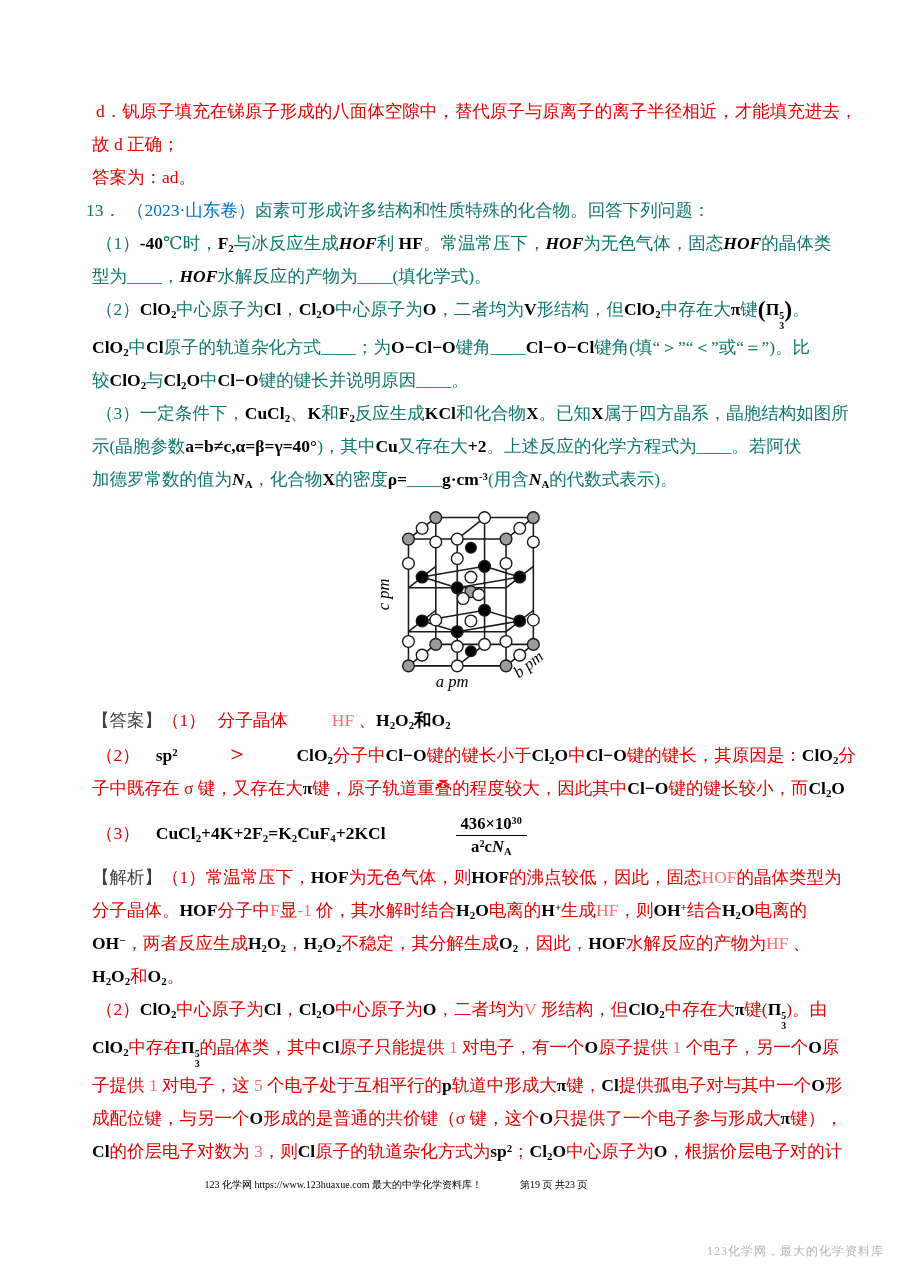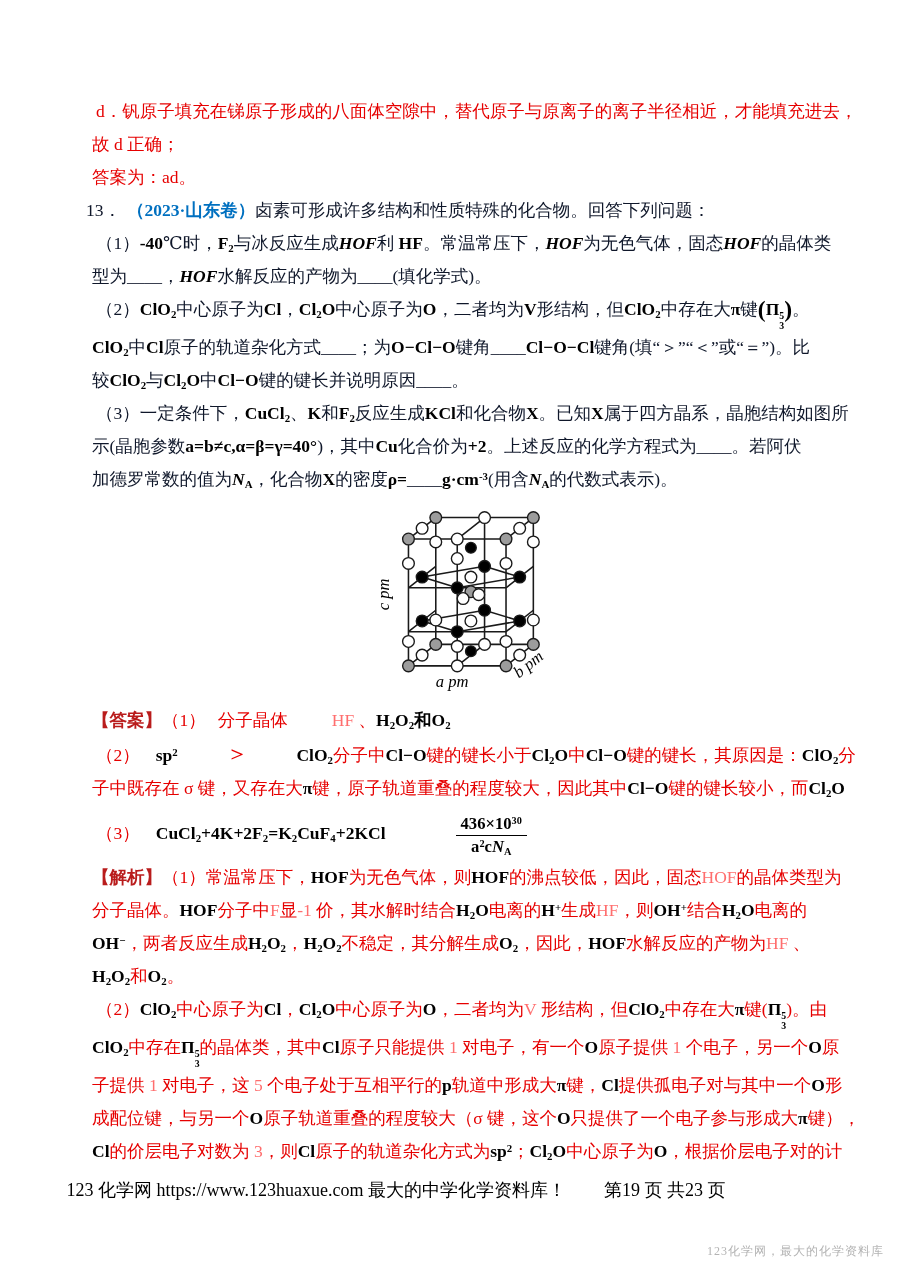--- a/index.html
+++ b/index.html
@@ -7,44 +7,44 @@
     width:902px;height:1275px;position:relative;background:#ffffff;
     font-family:"Liberation Serif","DejaVu Serif",serif;color:#000;
     overflow:hidden;
   }
   #content{position:absolute;left:86px;top:80px;width:734px;margin-top:15px;}
   .line{font-size:17.5px;line-height:33px;white-space:nowrap;color:#000;}
   .ind0{padding-left:6px}
   .ind1{padding-left:10px}
   .ind2{padding-left:0}
   .tall{line-height:56px;}
-  .sg-k{color:#0f172a;}
+  .sg-k{color:#0f766e;}
   .sg-b{color:#000;font-weight:700;}
   .sg-bi{color:#000;font-weight:700;font-style:italic;}
   .sg-r{color:#e60000;}
-  .sg-rb{color:#b91c1c;font-weight:700;}
+  .sg-rb{color:#404040;font-weight:400;}
   .sg-lr{color:#ff6e6e;}
-  .sg-bb{color:#0070c0;font-weight:700;}
+  .sg-bb{color:#0070c0;font-weight:400;}
   .sg-big{font-size:1.3em;}
   .sg-bp{font-size:1.35em;vertical-align:-0.08em;}
   sub,sup{font-size:0.62em;line-height:0;}
   sub{vertical-align:-0.3em;}
   sup{vertical-align:0.5em;}
   .gap{display:inline-block;}
   .stk{display:inline-flex;flex-direction:column;font-size:0.56em;line-height:1.05;vertical-align:-0.35em;font-weight:700;}
   .stk span{display:block;}
   .frac{display:inline-flex;flex-direction:column;text-align:center;vertical-align:middle;font-weight:700;line-height:1.3;font-size:0.95em;}
   .frac .num{border-bottom:1.6px solid #000;padding:0 5px;}
   .frac .den{padding:0 5px;}
   .figure-wrap{width:100%;text-align:center;margin:4px 0 2px 0;height:202px;}
   .figure-wrap svg{display:inline-block;transform:translateX(14px);}
   #footer{
     position:absolute;left:0;top:1178px;width:792px;
     display:flex;justify-content:center;gap:38px;
-    font-size:18px;color:#000;font-family:"Liberation Serif",serif;
+    font-size:10px;color:#000;font-family:"Liberation Serif",serif;
   }
   #watermark{
     position:absolute;right:18px;top:1243px;
     font-size:12px;color:#b3b3b3;letter-spacing:1px;
   }
 </style>
 </head>
 <body>
 
 <div class="page">
@@ -57,21 +57,21 @@
         <div class="line ind2"><span class="sg-k">13．</span><span class="gap" style="width: 6px;"></span><span class="sg-bb">（2023·山东卷）</span><span class="sg-k">卤素可形成许多结构和性质特殊的化合物。回答下列问题：</span></div>
         <div class="line ind1"><span class="sg-k">（1）</span><span class="sg-b">-40</span><span class="sg-k">℃时，</span><span class="sg-b">F</span><sub class="sg-b">2</sub><span class="sg-k">与冰反应生成</span><span class="sg-bi">HOF</span><span class="sg-k">利 </span><span class="sg-b">HF</span><span class="sg-k">。常温常压下，</span><span class="sg-bi">HOF</span><span class="sg-k">为无色气体，固态</span><span class="sg-bi">HOF</span><span class="sg-k">的晶体类</span></div>
         <div class="line ind0"><span class="sg-k">型为____，</span><span class="sg-bi">HOF</span><span class="sg-k">水解反应的产物为____(填化学式)。</span></div>
         <div class="line ind1"><span class="sg-k">（2）</span><span class="sg-b">ClO</span><sub class="sg-b">2</sub><span class="sg-k">中心原子为</span><span class="sg-b">Cl</span><span class="sg-k">，</span><span class="sg-b">Cl</span><sub class="sg-b">2</sub><span class="sg-b">O</span><span class="sg-k">中心原子为</span><span class="sg-b">O</span><span class="sg-k">，二者均为</span><span class="sg-b">V</span><span class="sg-k">形结构，但</span><span class="sg-b">ClO</span><sub class="sg-b">2</sub><span class="sg-k">中存在大</span><span class="sg-b">π</span><span class="sg-k">键</span><span class="sg-b sg-bp">(</span><span class="sg-b">Π</span><span class="stk sg-b">
             <span>5</span>
             <span>3</span>
           </span><span class="sg-b sg-bp">)</span><span class="sg-k">。</span></div>
         <div class="line ind0"><span class="sg-b">ClO</span><sub class="sg-b">2</sub><span class="sg-k">中</span><span class="sg-b">Cl</span><span class="sg-k">原子的轨道杂化方式____；为</span><span class="sg-b">O−Cl−O</span><span class="sg-k">键角____</span><span class="sg-b">Cl−O−Cl</span><span class="sg-k">键角(填“＞”“＜”或“＝”)。比</span></div>
         <div class="line ind0"><span class="sg-k">较</span><span class="sg-b">ClO</span><sub class="sg-b">2</sub><span class="sg-k">与</span><span class="sg-b">Cl</span><sub class="sg-b">2</sub><span class="sg-b">O</span><span class="sg-k">中</span><span class="sg-b">Cl−O</span><span class="sg-k">键的键长并说明原因____。</span></div>
         <div class="line ind1"><span class="sg-k">（3）一定条件下，</span><span class="sg-b">CuCl</span><sub class="sg-b">2</sub><span class="sg-k">、</span><span class="sg-b">K</span><span class="sg-k">和</span><span class="sg-b">F</span><sub class="sg-b">2</sub><span class="sg-k">反应生成</span><span class="sg-b">KCl</span><span class="sg-k">和化合物</span><span class="sg-b">X</span><span class="sg-k">。已知</span><span class="sg-b">X</span><span class="sg-k">属于四方晶系，晶胞结构如图所</span></div>
-        <div class="line ind0"><span class="sg-k">示(晶胞参数</span><span class="sg-b">a=b≠c,α=β=γ=40°</span><span class="sg-k">)，其中</span><span class="sg-b">Cu</span><span class="sg-k">化合价为</span><span class="sg-b">+2</span><span class="sg-k">。上述反应的化学方程式为____。若阿伏</span></div>
+        <div class="line ind0"><span class="sg-k">示(晶胞参数</span><span class="sg-b">a=b≠c,α=β=γ=40°</span><span class="sg-k">)，其中</span><span class="sg-b">Cu</span><span class="sg-k">又存在大</span><span class="sg-b">+2</span><span class="sg-k">。上述反应的化学方程式为____。若阿伏</span></div>
         <div class="line ind0"><span class="sg-k">加德罗常数的值为</span><span class="sg-bi">N</span><sub class="sg-b">A</sub><span class="sg-k">，化合物</span><span class="sg-b">X</span><span class="sg-k">的密度</span><span class="sg-b">ρ=</span><span class="sg-k">____</span><span class="sg-b">g·cm</span><sup class="sg-b">-3</sup><span class="sg-k">(用含</span><span class="sg-bi">N</span><sub class="sg-b">A</sub><span class="sg-k">的代数式表示)。</span></div>
       </div>
 
     <div class="figure-wrap">
       <svg width="200" height="200" viewBox="0 0 200 205">
         <g stroke="#1a1a1a" stroke-width="1.6" fill="none">
 
           <path d="M68 18 L168 18 L168 148 L68 148 Z"></path>
 
           <path d="M40 40 L140 40 L140 170 L40 170 Z"></path>
@@ -163,21 +163,21 @@
         <div class="line ind0"><span class="sg-b">H</span><sub class="sg-b">2</sub><span class="sg-b">O</span><sub class="sg-b">2</sub><span class="sg-r">和</span><span class="sg-b">O</span><sub class="sg-b">2</sub><span class="sg-r">。</span></div>
         <div class="line ind1"><span class="sg-r">（2）</span><span class="sg-b">ClO</span><sub class="sg-b">2</sub><span class="sg-r">中心原子为</span><span class="sg-b">Cl</span><span class="sg-r">，</span><span class="sg-b">Cl</span><sub class="sg-b">2</sub><span class="sg-b">O</span><span class="sg-r">中心原子为</span><span class="sg-b">O</span><span class="sg-r">，二者均为</span><span class="sg-lr">V</span><span class="sg-r"> 形结构，但</span><span class="sg-b">ClO</span><sub class="sg-b">2</sub><span class="sg-r">中存在大</span><span class="sg-b">π</span><span class="sg-r">键(</span><span class="sg-b">Π</span><span class="stk sg-b">
             <span>5</span>
             <span>3</span>
           </span><span class="sg-r">)。由</span></div>
         <div class="line ind0"><span class="sg-b">ClO</span><sub class="sg-b">2</sub><span class="sg-r">中存在</span><span class="sg-b">Π</span><span class="stk sg-b">
             <span>5</span>
             <span>3</span>
           </span><span class="sg-r">的晶体类，其中</span><span class="sg-b">Cl</span><span class="sg-r">原子只能提供</span><span class="sg-lr"> 1 </span><span class="sg-r">对电子，有一个</span><span class="sg-b">O</span><span class="sg-r">原子提供</span><span class="sg-lr"> 1 </span><span class="sg-r">个电子，另一个</span><span class="sg-b">O</span><span class="sg-r">原</span></div>
         <div class="line ind0"><span class="sg-r">子提供</span><span class="sg-lr"> 1 </span><span class="sg-r">对电子，这</span><span class="sg-lr"> 5 </span><span class="sg-r">个电子处于互相平行的</span><span class="sg-b">p</span><span class="sg-r">轨道中形成大</span><span class="sg-b">π</span><span class="sg-r">键，</span><span class="sg-b">Cl</span><span class="sg-r">提供孤电子对与其中一个</span><span class="sg-b">O</span><span class="sg-r">形</span></div>
-        <div class="line ind0"><span class="sg-r">成配位键，与另一个</span><span class="sg-b">O</span><span class="sg-r">原子轨道重叠的程度较大（σ 键，这个</span><span class="sg-b">O</span><span class="sg-r">只提供了一个电子参与形成大</span><span class="sg-b">π</span><span class="sg-r">键），</span></div>
+        <div class="line ind0"><span class="sg-r">成配位键，与另一个</span><span class="sg-b">O</span><span class="sg-r">形成的是普通的共价键（σ 键，这个</span><span class="sg-b">O</span><span class="sg-r">只提供了一个电子参与形成大</span><span class="sg-b">π</span><span class="sg-r">键），</span></div>
         <div class="line ind0"><span class="sg-b">Cl</span><span class="sg-r">的价层电子对数为</span><span class="sg-lr"> 3</span><span class="sg-r">，则</span><span class="sg-b">Cl</span><span class="sg-r">原子的轨道杂化方式为</span><span class="sg-b">sp</span><sup class="sg-b">2</sup><span class="sg-r">；</span><span class="sg-b">Cl</span><sub class="sg-b">2</sub><span class="sg-b">O</span><span class="sg-r">中心原子为</span><span class="sg-b">O</span><span class="sg-r">，根据价层电子对的计</span></div>
       </div>
 
   </div>
 
   <div id="footer">
     <span>123 化学网 https://www.123huaxue.com 最大的中学化学资料库！</span>
     <span>第19 页 共23 页</span>
   </div>
 

